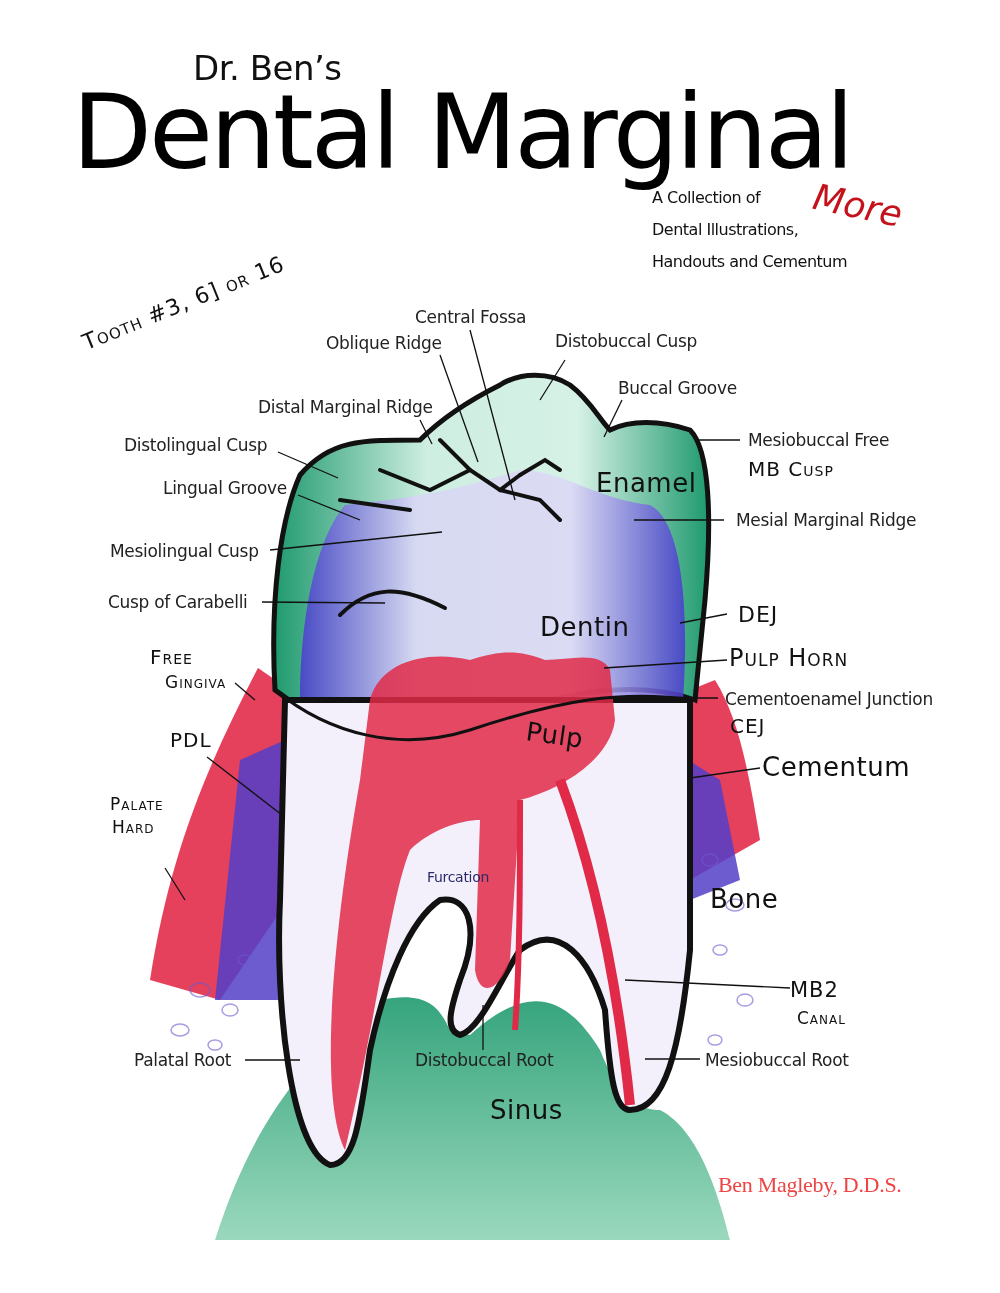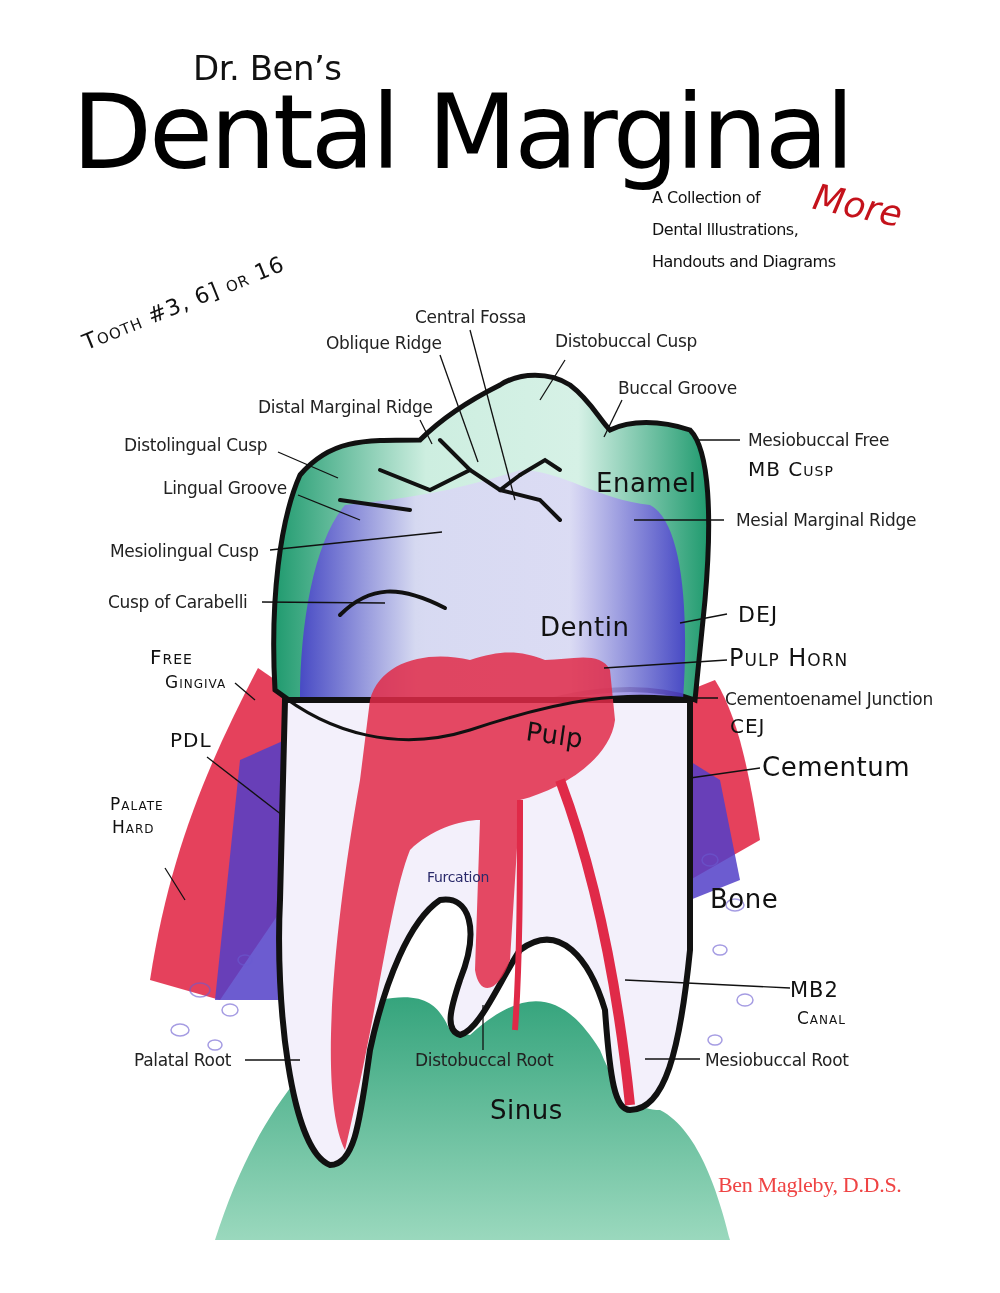--- a/index.html
+++ b/index.html
@@ -108,21 +108,21 @@
     <line x1="483" y1="1005" x2="483" y2="1050"></line>
     <line x1="645" y1="1059" x2="700" y2="1059"></line>
   </g>
 </svg>
 
 <div class="abs title-small">Dr. Ben’s</div>
 <div class="abs title-big">Dental Marginal</div>
 <div class="abs subtitle" style="top:188px">A Collection of</div>
 <div class="abs more">More</div>
 <div class="abs subtitle" style="top:220px">Dental Illustrations,</div>
-<div class="abs subtitle" style="top:252px">Handouts and Diagrams</div>
+<div class="abs subtitle" style="top:252px">Handouts and Cementum</div>
 
 <div class="abs hand tooth-note">Tooth #3, 6] or 16</div>
 
 <div class="abs lbl" style="left:415px;top:307px">Central Fossa</div>
 <div class="abs lbl" style="left:326px;top:333px">Oblique Ridge</div>
 <div class="abs lbl" style="left:555px;top:331px">Distobuccal Cusp</div>
 <div class="abs lbl" style="left:618px;top:378px">Buccal Groove</div>
 <div class="abs lbl" style="left:258px;top:397px">Distal Marginal Ridge</div>
 <div class="abs lbl" style="left:124px;top:435px">Distolingual Cusp</div>
 <div class="abs lbl" style="left:748px;top:430px">Mesiobuccal Free</div>

